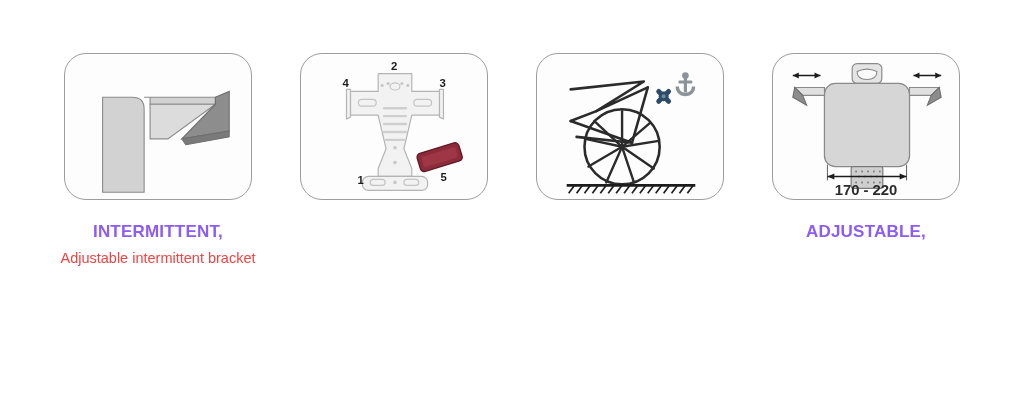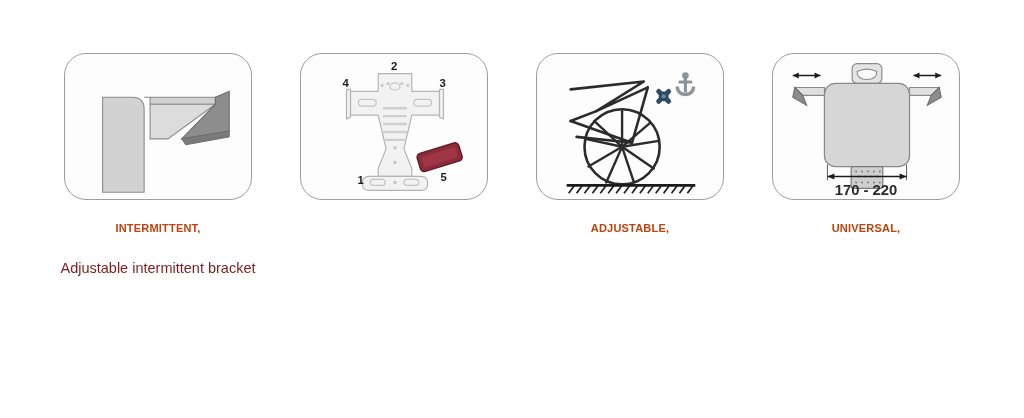--- a/index.html
+++ b/index.html
@@ -38,30 +38,30 @@
     overflow: hidden;
   }
   .card svg { display: block; }
 
   .caption {
     margin-top: 21px;
     text-align: center;
     width: 214px;
   }
   .title {
-    font-size: 11px;
+    font-size: 17px;
     font-weight: bold;
-    color: #c2410c;
+    color: #8b5cf6;
     letter-spacing: 0.2px;
     line-height: 1.3;
   }
   .desc {
-    margin-top: 22px;
+    margin-top: 4px;
     font-size: 14.5px;
-    color: #7f1d1d;
+    color: #ef4444;
     line-height: 1.62;
   }
 </style>
 </head>
 <body>
 
 <div class="grid">
 
   <div class="col">
     <div class="card">
@@ -175,21 +175,20 @@
           <line x1="112" y1="141" x2="118" y2="133"></line>
             <line x1="120" y1="141" x2="126" y2="133"></line>
           <line x1="128" y1="141" x2="134" y2="133"></line>
             <line x1="136" y1="141" x2="142" y2="133"></line>
           <line x1="144" y1="141" x2="150" y2="133"></line>
             <line x1="152" y1="141" x2="158" y2="133"></line>
         </g>
       </svg>
     </div>
     <div class="caption">
-      <div class="title">ADJUSTABLE,</div>
     </div>
   </div>
 
   <div class="col">
     <div class="card">
       <svg width="188" height="147" viewBox="0 0 188 147">
         <rect x="80" y="10" width="30" height="20" rx="5" fill="#e4e4e4" stroke="#8a8a8a" stroke-width="1.2"></rect>
         <path d="M85 18 Q95 13 105 18 Q105 26 95 26 Q85 26 85 18 Z" fill="#fafafa" stroke="#8a8a8a" stroke-width="1.1"></path>
         <g stroke="#b0b0b0" stroke-width="1.2" stroke-linecap="round">
           <line x1="84" y1="30" x2="76" y2="44"></line>
@@ -234,17 +233,17 @@
         </g>
         <g>
           <line x1="55" y1="124" x2="135" y2="124" stroke="#1c1c1c" stroke-width="1.6"></line>
           <path d="M55 124 L62 121 L62 127 Z" fill="#1c1c1c"></path>
           <path d="M135 124 L128 121 L128 127 Z" fill="#1c1c1c"></path>
         </g>
         <text x="94" y="143" text-anchor="middle" fill="#2b2b2b" font-family="Liberation Sans, sans-serif" font-size="15" font-weight="bold">170 - 220</text>
       </svg>
     </div>
     <div class="caption">
-      <div class="title">UNIVERSAL,</div>
+      <div class="title">ADJUSTABLE,</div>
     </div>
   </div>
 
 </div>
 
 </body></html>

